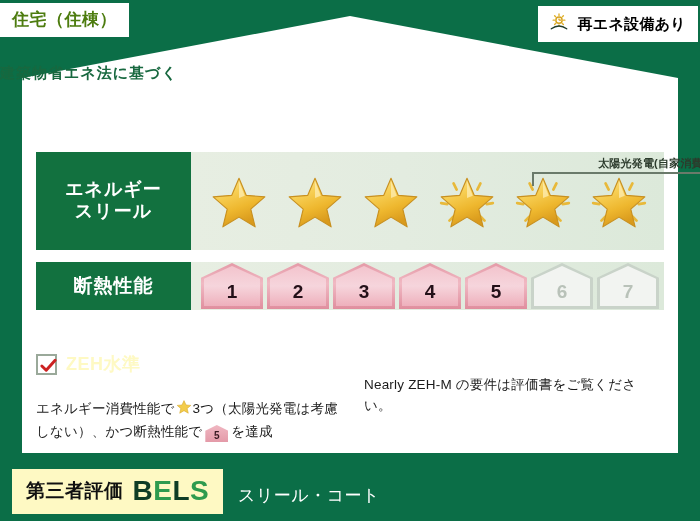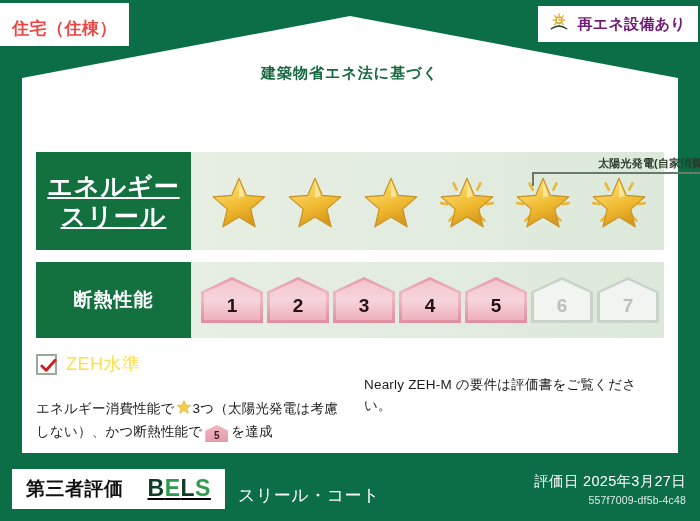--- a/index.html
+++ b/index.html
@@ -14,38 +14,38 @@
   }
   
   .house-panel {
     position:absolute; left:22px; top:16px; width:656px; height:437px;
     background:#ffffff;
     clip-path: polygon(0% 14.2%, 50% 0%, 100% 14.2%, 100% 100%, 0% 100%);
   }
   
   .corner-tag {
     position:absolute; left:0; top:3px;
-    background:#ffffff; color:#ef4444;
+    background:#ffffff; color:#4d7c0f;
     font-size:17px; font-weight:bold;
-    padding:14px 12px 6px 12px;
+    padding:5px 12px 6px 12px;
     letter-spacing:.5px;
     z-index:6;
   }
   
   .renew-badge {
     position:absolute; right:2px; top:6px;
     background:#ffffff;
     display:flex; align-items:center; gap:7px;
     padding:5px 12px 5px 10px;
     z-index:6;
   }
-  .renew-badge .txt { font-size:15px; font-weight:bold; color:#701a75; letter-spacing:.3px; }
+  .renew-badge .txt { font-size:15px; font-weight:bold; color:#000000; letter-spacing:.3px; }
   
   .title-sub {
-    position:absolute; left:0; right:0; top:64px; text-align:center;
+    position:absolute; left:0; right:0; top:64px; text-align:left;
     font-size:15px; font-weight:bold; color:#17683f; letter-spacing:1px; z-index:5;
   }
   .title-main {
     position:absolute; left:0; right:0; top:84px; text-align:center;
     font-size:27px; font-weight:bold; color:#17683f; letter-spacing:1.5px; z-index:5;
   }
   
   .metric-row {
     position:absolute; display:flex; align-items:stretch; z-index:5;
   }
@@ -54,37 +54,37 @@
     display:flex; flex-direction:column; align-items:center; justify-content:center;
     font-weight:bold; line-height:1.22; letter-spacing:1px;
   }
   .metric-label.two span { display:block; }
   .metric-body {
     flex:1; position:relative;
     background:linear-gradient(to right,#e7eee2 0%,#e3ece0 45%,#dce9da 100%);
   }
   
   #row-energy { left:36px; top:152px; width:628px; height:98px; }
-  #row-energy .metric-label { font-size:25px;text-decoration:underline; }
+  #row-energy .metric-label { font-size:18px; }
   .stars-wrap {
     position:absolute; inset:0; display:flex; align-items:center;
     padding-left:10px; gap:0px;
   }
   .star-cell { width:76px; display:flex; align-items:center; justify-content:center;
                position:relative; height:100%; }
   .solar-bracket {
     position:absolute; left:341px; top:20px; width:252px; height:14px;
     border:2px solid #6a7a6a; border-bottom:none; z-index:3;
   }
   .solar-cap {
     position:absolute; left:341px; top:4px; width:252px; text-align:center;
     font-size:11px; color:#2c3b2c; font-weight:bold; z-index:4; letter-spacing:.2px;
   }
   
-  #row-insul { left:36px; top:262px; width:628px; height:76px; }
+  #row-insul { left:36px; top:262px; width:628px; height:48px; }
   #row-insul .metric-label { font-size:19px; }
   .houses-wrap {
     position:absolute; inset:0; display:flex; align-items:center;
     padding-left:10px; gap:4px;
   }
   .hbadge {
     width:62px; height:46px; position:relative;
     display:flex; align-items:flex-end; justify-content:center;
     font-size:19px; font-weight:bold; padding-bottom:6px;
   }
@@ -117,21 +117,21 @@
   
   .claims { position:absolute; left:36px; top:352px; width:628px; display:flex; z-index:5; }
   .claim { width:50%; padding-right:10px; }
   .claim.right { padding-left:14px; }
   .claim-head { display:flex; align-items:center; gap:9px; }
   .chk {
     width:21px; height:21px; border:2px solid #9aa99a; background:#fff;
     position:relative; flex:0 0 auto;
   }
   .chk svg { position:absolute; left:1px; top:0px; }
-  .claim-title { font-size:18px; font-weight:normal; color:#fde047; letter-spacing:.5px; }
+  .claim-title { font-size:18px; font-weight:bold; color:#fef9c3; letter-spacing:.5px; }
   .claim-body {
     margin-top:23px; font-size:13.5px; color:#1b1b1b; line-height:1.55; letter-spacing:.2px;
   }
   .inline-star { display:inline-block; vertical-align:-2px; margin:0 1px; }
   .inline-house {
     display:inline-block; vertical-align:-3px; width:23px; height:17px;
     position:relative; margin:0 3px;
   }
   .inline-house .hshape {
     position:absolute; inset:0;
@@ -141,25 +141,25 @@
   .inline-house .num {
     position:relative; z-index:2; display:block; text-align:center;
     font-size:10px; font-weight:bold; color:#3a1a22; line-height:22px;
   }
   .zehm-logo { margin-left:6px; display:inline-flex; align-items:center; }
   
   .bottom-bar {
     position:absolute; left:0; bottom:0; width:700px; height:60px; z-index:6;
   }
   .bels-plate {
-    position:absolute; left:12px; top:8px; background:#ffffff;
-    padding:6px 14px 7px 14px; display:flex; align-items:center; gap:24px;
+    position:absolute; left:12px; top:8px; background:#fef9c3;
+    padding:6px 14px 7px 14px; display:flex; align-items:center; gap:9px;
   }
   .bels-jp { font-size:19px; font-weight:bold; color:#111; letter-spacing:.5px; }
-  .bels-en { font-size:23px; font-weight:bold; letter-spacing:.5px;text-decoration:underline; }
+  .bels-en { font-size:28px; font-weight:bold; letter-spacing:.5px; }
   .bels-en .b { color:#0f3d25; }
   .bels-en .e { color:#2e9b4e; }
   .bels-en .l { color:#0f3d25; }
   .bels-en .s { color:#2e9b4e; }
   .bldg-name {
     position:absolute; left:238px; top:23px;
     font-size:17px; color:#ffffff; letter-spacing:.5px;
   }
   .date-block { position:absolute; right:14px; top:11px; text-align:right; }
   .date-line { font-size:14.5px; color:#ffffff; letter-spacing:.3px; }
@@ -388,22 +388,15 @@
     </div>
 
   </div>
 
   <div class="bottom-bar">
     <div class="bels-plate">
       <span class="bels-jp">第三者評価</span>
       <span class="bels-en"><span class="b">B</span><span class="e">E</span><span class="l">L</span><span class="s">S</span></span>
     </div>
     <div class="bldg-name">スリール・コート</div>
-    <div class="date-block">
-      <div class="date-line">
-        <span>評価日</span>
-        <span>2025年3月27日</span>
-      </div>
-      <div class="id-line">557f7009-df5b-4c48</div>
-    </div>
   </div>
 
 </div>
 
 </body></html>

